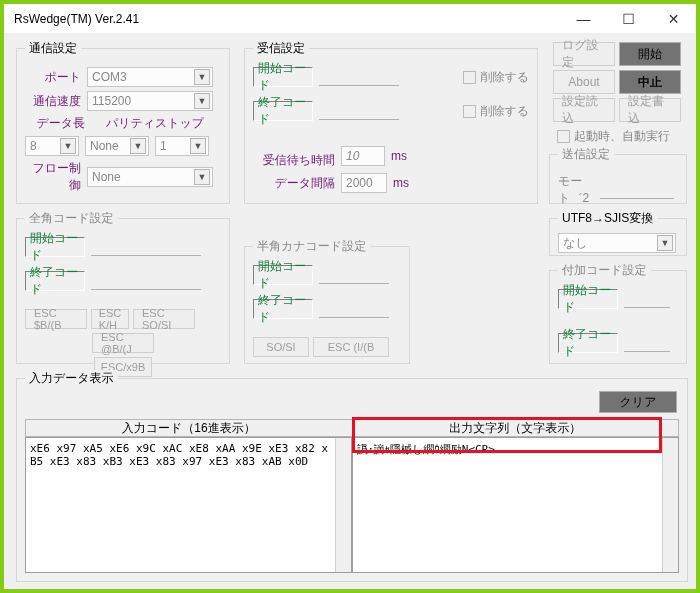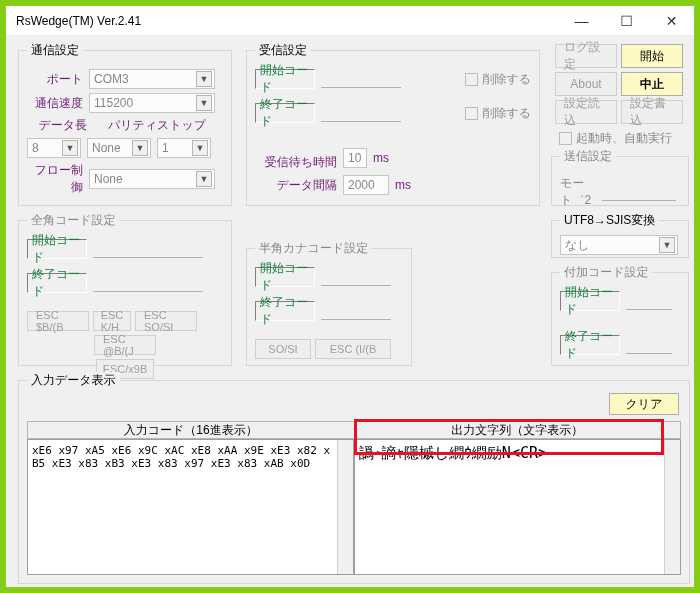--- a/index.html
+++ b/index.html
@@ -3,42 +3,42 @@
 <meta charset="utf-8">
 <style>
   * { box-sizing: border-box; }
   body {
     margin: 0;
     font-family: "MS UI Gothic", "Meiryo", sans-serif;
     font-size: 12px;
     background: #fff;
     color: #000;
   }
-  .window { width: 700px; height: 593px; border: 6px solid #84cc16; background: #fff; display: flex; flex-direction: column; }
+  .window { width: 700px; height: 593px; border: 4px solid #84cc16; background: #fff; display: flex; flex-direction: column; }
   .titlebar { height: 30px; display: flex; align-items: center; padding-left: 10px; border-bottom: 1px solid #eee; }
   .titletext { flex: 1; }
   .winbtns { display: flex; }
   .winbtn { width: 45px; height: 30px; display: flex; align-items: center; justify-content: center; font-size: 14px; color: #333; }
 
   .client { flex: 1; position: relative; background: #f0f0f0; }
 
   fieldset { position: absolute; border: 1px solid #d6d6d6; background: #f0f0f0; margin: 0; padding: 6px 8px 8px 8px; font-size: 12px; }
   legend { padding: 0 4px; color: #000; background: #f0f0f0; }
   fieldset.dim legend { color: #888; }
   .dim { color: #888; }
   .lbl-dim { color: #888; }
   .lbl { color: #701a75; text-align: right; }
 
   .inputbox { height: 20px; background: #fff; border: 1px solid #9e9e9e; padding: 0 4px; display: inline-flex; align-items: center; font-size: 12px; }
   .inputbox.dim { background: #fcfcfc; color: #888; border-color: #c6c6c6; }
   .selectlike { position: relative; }
   .selectlike .arrow { position: absolute; right: 2px; top: 1px; bottom: 1px; width: 16px; display: flex; align-items: center; justify-content: center; background: #f0f0f0; border: 1px solid #b5b5b5; font-size: 9px; color: #555; }
   .underline { border: none; border-bottom: 1px solid #b0b0b0; background: transparent; height: 18px; display: inline-block; }
   .sunken { border: 1px solid #808080; border-right-color:#fff; border-bottom-color:#fff; background:#f0f0f0; height:20px; display:inline-flex; align-items:center; padding:0 4px; color:#15803d;}
-  .btn { display:inline-flex; align-items:center; justify-content:center; height:22px; border:1px solid #adadad; background:#fef9c3; padding:0 8px; }
+  .btn { display:inline-flex; align-items:center; justify-content:center; height:22px; border:1px solid #adadad; background:#737373; padding:0 8px; }
   .btn.dim { color:#9e9e9e; background:#eee; border-color:#cfcfcf;}
   .btn.small { height:20px; font-size:11px;}
   .btn-top { width:62px; height:24px; }
 
   .chkbox { width:13px; height:13px; border:1px solid #888; background:#f0f0f0; display:inline-block; vertical-align:middle; margin-right:4px;}
   .chk-dim .chkbox { border-color:#bbb;}
   .chk-dim { color:#888;}
 
   .row { display:flex; align-items:center; gap:6px; margin:4px 0;}
   .col { display:flex; flex-direction:column; gap:4px;}
@@ -128,21 +128,21 @@
           <span class="chk-dim"><span class="chkbox"></span><span>削除する</span></span>
         </div>
       <div class="row" style="margin-top:14px;">
           <span class="sunken" style="width:60px;">終了コード</span>
           <span class="underline" style="width:80px;"></span>
         <span style="flex:1"></span>
           <span class="chk-dim"><span class="chkbox"></span><span>削除する</span></span>
         </div>
       <div class="row" style="margin-top:22px;">
           <span class="lbl" style="width:82px;margin-top:9px;">受信待ち時間</span>
-        <span class="inputbox dim" style="width:24px;">10</span>
+        <span class="inputbox dim" style="width:44px;font-style:italic;">10</span>
         <span class="lbl">ms</span>
         </div>
       <div class="row">
           <span class="lbl" style="width:82px;">データ間隔</span>
         <span class="inputbox dim" style="width:46px;">2000</span>
         <span class="lbl">ms</span>
         </div>
     </fieldset>
 
     <fieldset class="dim" style="left:545px; top:112px; width:138px; height:58px;">
@@ -217,35 +217,35 @@
       <div style="height:10px;"></div>
       <div class="row" style="gap:4px;">
         <span class="btn small dim" style="width:56px;">SO/SI</span>
         <span class="btn small dim" style="width:76px;">ESC (I/(B</span>
       </div>
     </fieldset>
 
     <fieldset style="left:12px; top:336px; width:672px; height:212px;">
       <legend>入力データ表示</legend>
       <div style="position:absolute; right:10px; top:4px;">
-        <span class="btn" style="width:70px;">クリア</span>
+        <span class="btn" style="width:78px;">クリア</span>
       </div>
 
       <div style="position:absolute; left:8px; top:32px; right:8px; bottom:8px;">
         <div style="display:flex; height:18px; border:1px solid #b5b5b5; background:#f0f0f0;">
           <div style="flex:1; text-align:center;">入力コード（16進表示）</div>
           <div style="width:1px; background:#b5b5b5;"></div>
           <div style="flex:1; text-align:center;">出力文字列（文字表示）</div>
         </div>
         <div style="display:flex; height:calc(100% - 18px);">
           <div class="textarea" style="flex:1; padding:4px 20px 4px 4px; font-family:'MS Gothic',monospace; font-size:11px; white-space:normal; word-break:break-all;">
             <span>xE6 x97 xA5 xE6 x9C xAC xE8 xAA x9E xE3 x82 xB5 xE3 x83 xB3 xE3 x83 x97 xE3 x83 xAB x0D</span>
             <div class="scroll"></div>
           </div>
-          <div class="textarea" style="flex:1; padding:4px 20px 4px 4px; font-family:'MS Gothic',monospace; font-size:15px;">
+          <div class="textarea" style="flex:1; padding:4px 20px 4px 4px; font-family:'MS Gothic',monospace; font-size:11px;">
             <span>譌･謫ｬ隱槭し繝ｳ繝励Ν&lt;CR&gt;</span>
             <div class="scroll"></div>
           </div>
         </div>
       </div>
 
       <div class="highlight-box" style="left:335px; top:30px; width:310px; height:36px;"></div>
     </fieldset>
 
   </div>

